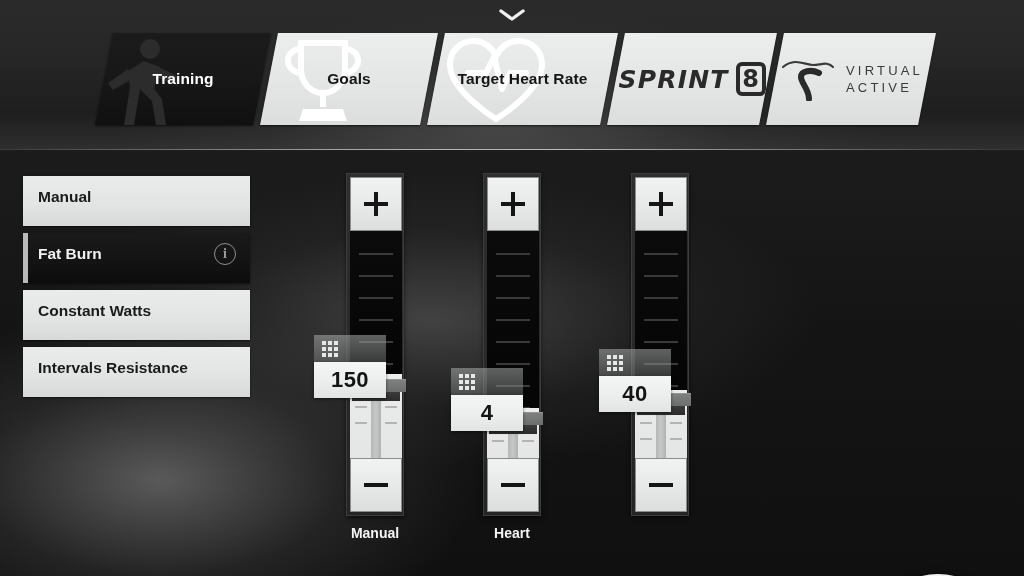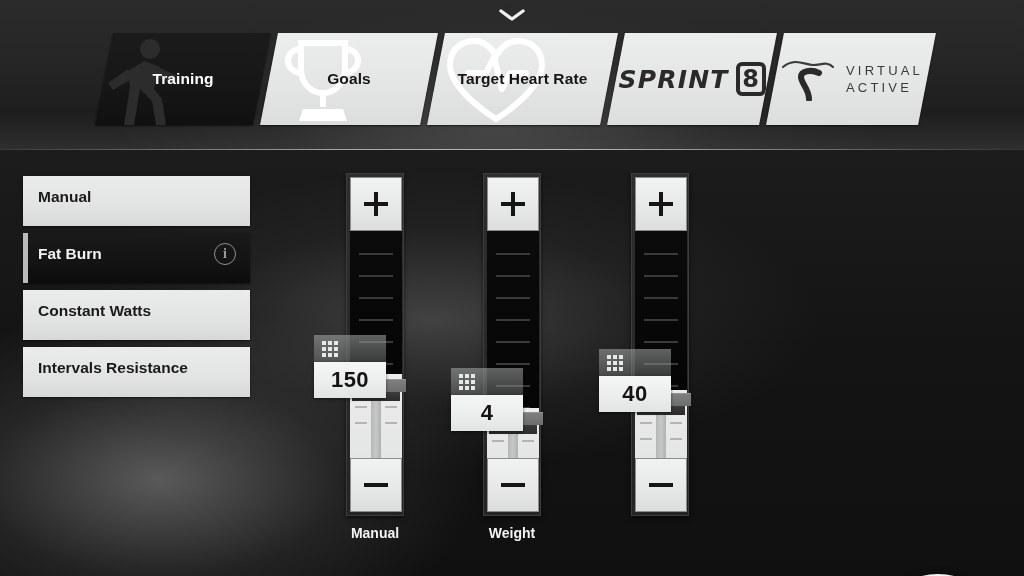--- a/index.html
+++ b/index.html
@@ -502,21 +502,21 @@
             <i></i>
             <i></i>
             <i></i>
             <i></i>
         </span>
       </div>
       <div class="callout" style="top:222px;">
         <span class="callout-value">4</span>
       </div>
 
-      <div class="slider-caption">Weight</div>
+      <div class="slider-caption">Heart</div>
     </div>
 
     <div class="slider" id="slider-time">
       <div class="slider-frame">
 
         <div class="btn-plus">
           <span class="glyph-plus"></span>
         </div>
 
         <div class="track">

